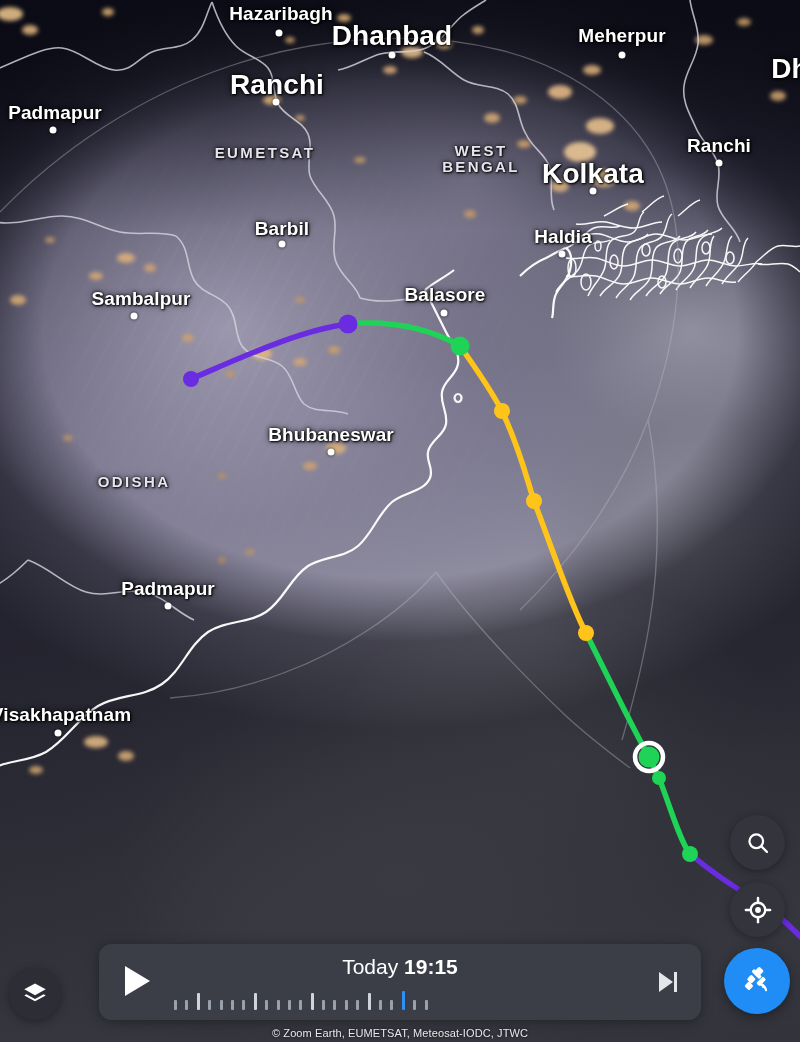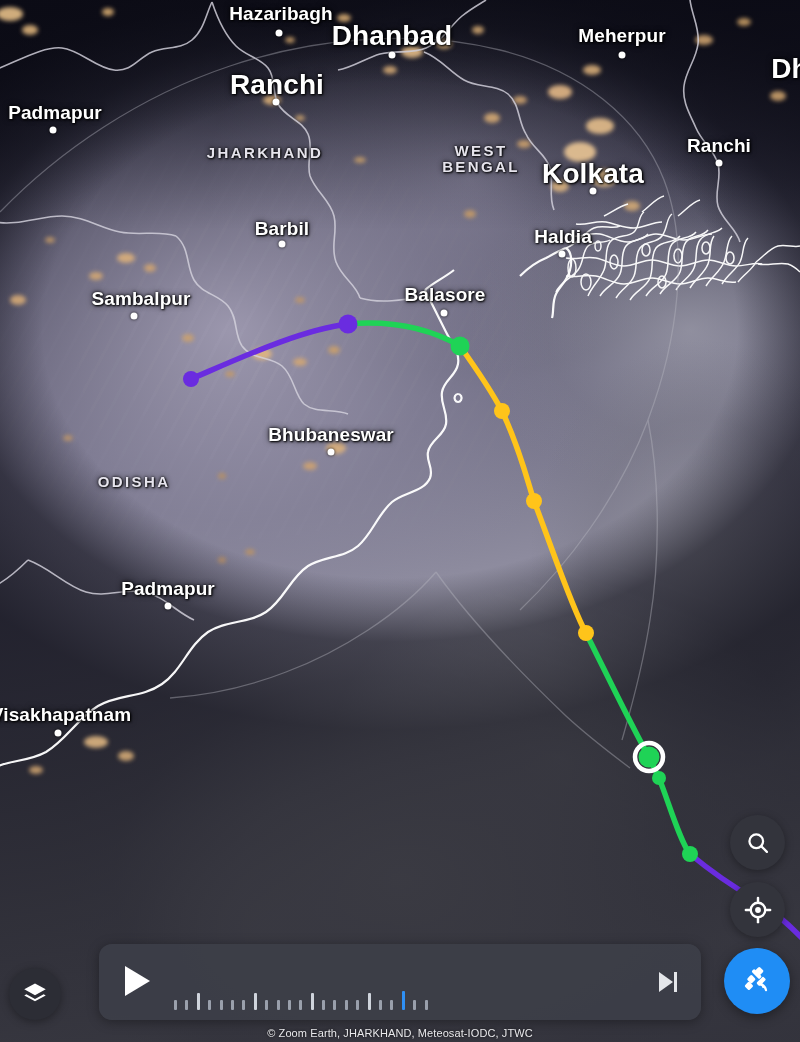--- a/index.html
+++ b/index.html
@@ -340,28 +340,32 @@
     <div class="dot" style="left:134px; top:316px"></div>
     <div class="lbl city" style="left:445px; top:295px">Balasore</div>
     <div class="dot" style="left:444px; top:313px"></div>
     <div class="lbl city" style="left:331px; top:435px">Bhubaneswar</div>
     <div class="dot" style="left:331px; top:452px"></div>
     <div class="lbl city" style="left:168px; top:589px">Padmapur</div>
     <div class="dot" style="left:168px; top:606px"></div>
     <div class="lbl city" style="left:61px;  top:715px">Visakhapatnam</div>
     <div class="dot" style="left:58px;  top:733px"></div>
 
-    <div class="lbl region" style="left:265px; top:152px">JHARKHAND</div>
+    <div class="lbl region" style="left:265px; top:152px">EUMETSAT</div>
     <div class="lbl region two" style="left:481px; top:159px">WEST<br>BENGAL</div>
     <div class="lbl region" style="left:134px; top:481px">ODISHA</div>
   </div>
 
 
   <div class="timeline">
     <div class="play-btn"></div>
+    <div class="tl-time">
+      <span class="day">Today</span>
+      <span class="clock">19:15</span>
+    </div>
     <div class="ticks" id="ticks">
         <span class="tick" style="height: 10px;"></span>
         <span class="tick" style="height: 10px;"></span>
         <span class="tick major" style="height: 17px;"></span>
         <span class="tick" style="height: 10px;"></span>
         <span class="tick" style="height: 10px;"></span>
         <span class="tick" style="height: 10px;"></span>
         <span class="tick" style="height: 10px;"></span>
         <span class="tick major" style="height: 17px;"></span>
         <span class="tick" style="height: 10px;"></span>
@@ -420,14 +424,14 @@
         <rect x="13.3" y="9.0" width="3.0" height="6.4" rx="1" transform="rotate(45 14.8 12.2)"></rect>
         <rect x="8.1" y="6.0" width="7.4" height="2.7" rx="1" transform="rotate(45 11.8 7.3)"></rect>
       </g>
       <g fill="none" stroke="#ffffff" stroke-width="1.5" stroke-linecap="round">
         <path d="M16.2 16.0a2.6 2.6 0 0 0-2.1-2.1"></path>
         <path d="M18.0 18.1a5.0 5.0 0 0 0-4.0-4.0"></path>
       </g>
     </svg>
   </div>
 
-  <div class="attribution">© Zoom Earth, JHARKHAND, Meteosat-IODC, JTWC</div>
+  <div class="attribution">© Zoom Earth, EUMETSAT, Meteosat-IODC, JTWC</div>
 </div>
 
 </body></html>

